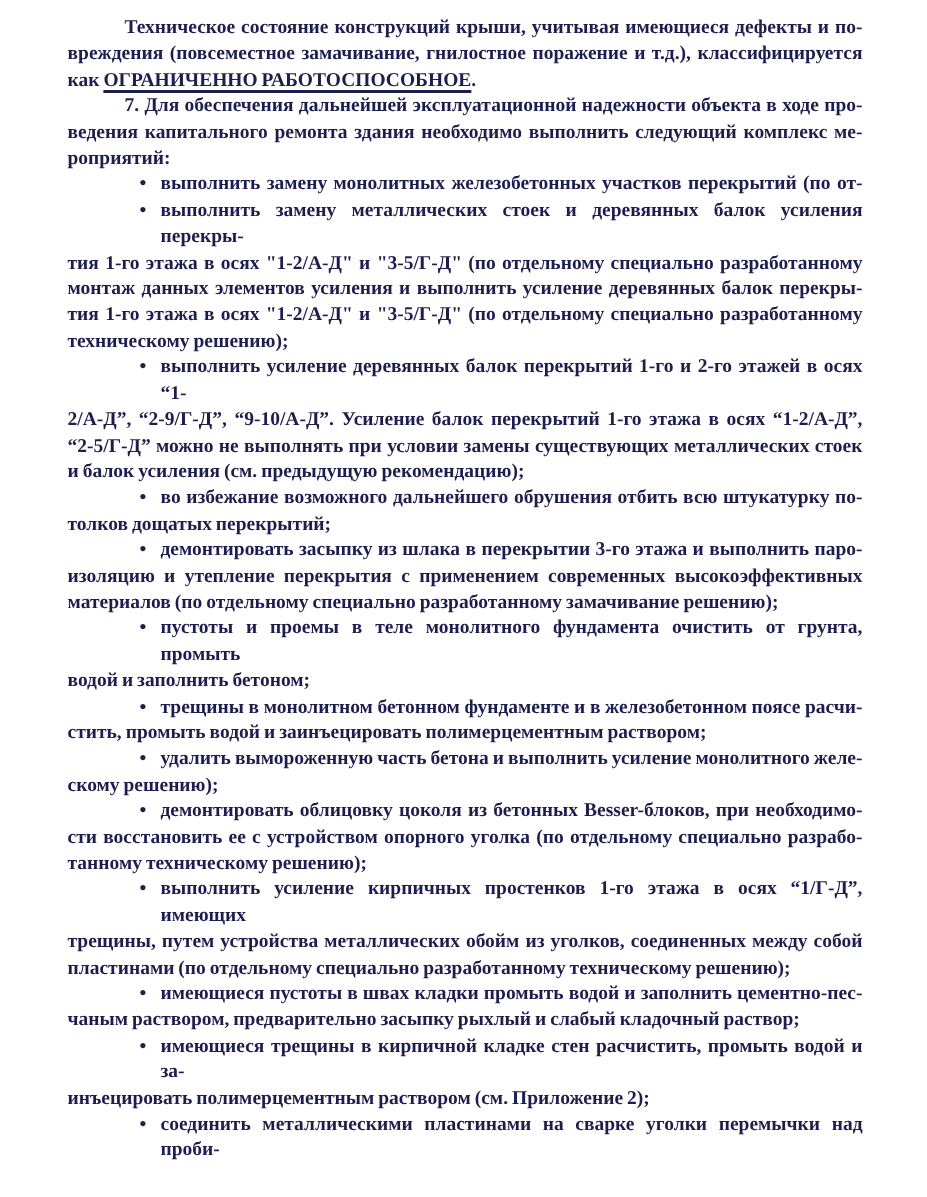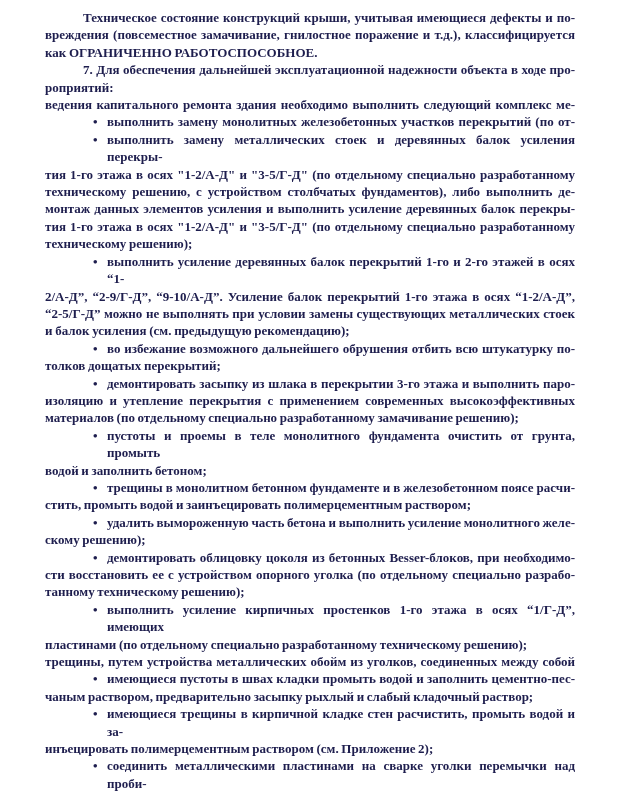--- a/index.html
+++ b/index.html
@@ -37,45 +37,45 @@
   .line.bullet-first {
     position: relative;
     padding-left: 62px;
   }
   .bullet {
     position: absolute;
     left: 48px;
     top: 0;
   }
   .u {
+    text-decoration: underline;
     text-decoration-thickness: 1.5px;
     text-underline-offset: 3px;
   }
 </style>
 </head>
 <body>
 
 <div class="page">
     <div class="para">
       <div class="line indent-first">Техническое состояние конструкций крыши, учитывая имеющиеся дефекты и по-</div>
       <div class="line">вреждения (повсеместное замачивание, гнилостное поражение и т.д.), классифицируется</div>
       <div class="line last"><span>как </span><span class="u">ОГРАНИЧЕННО РАБОТОСПОСОБНОЕ</span><span>.</span></div>
     </div>
     <div class="para">
       <div class="line indent-first">7. Для обеспечения дальнейшей эксплуатационной надежности объекта в ходе про-</div>
+      <div class="line">ведения капитального ремонта здания необходимо выполнить следующий комплекс ме-</div>
       <div class="line last">роприятий:</div>
-      <div class="line">ведения капитального ремонта здания необходимо выполнить следующий комплекс ме-</div>
     </div>
     <div class="para">
       <div class="line bullet-first"><span class="bullet">•</span><span>выполнить замену монолитных железобетонных участков перекрытий (по от-</span></div>
     </div>
     <div class="para">
       <div class="line bullet-first"><span class="bullet">•</span><span>выполнить замену металлических стоек и деревянных балок усиления перекры-</span></div>
       <div class="line">тия 1-го этажа в осях "1-2/А-Д" и "3-5/Г-Д" (по отдельному специально разработанному</div>
-      <div class="line">техническому решению, с устройством столбчатых фундаментов), либо выполнить де-</div>
       <div class="line">монтаж данных элементов усиления и выполнить усиление деревянных балок перекры-</div>
       <div class="line">тия 1-го этажа в осях "1-2/А-Д" и "3-5/Г-Д" (по отдельному специально разработанному</div>
       <div class="line last">техническому решению);</div>
     </div>
     <div class="para">
       <div class="line bullet-first"><span class="bullet">•</span><span>выполнить усиление деревянных балок перекрытий 1-го и 2-го этажей в осях “1-</span></div>
       <div class="line">2/А-Д”, “2-9/Г-Д”, “9-10/А-Д”. Усиление балок перекрытий 1-го этажа в осях “1-2/А-Д”,</div>
       <div class="line">“2-5/Г-Д” можно не выполнять при условии замены существующих металлических стоек</div>
       <div class="line last">и балок усиления (см. предыдущую рекомендацию);</div>
     </div>
@@ -100,22 +100,22 @@
       <div class="line bullet-first"><span class="bullet">•</span><span>удалить вымороженную часть бетона и выполнить усиление монолитного желе-</span></div>
       <div class="line last">скому решению);</div>
     </div>
     <div class="para">
       <div class="line bullet-first"><span class="bullet">•</span><span>демонтировать облицовку цоколя из бетонных Besser-блоков, при необходимо-</span></div>
       <div class="line">сти восстановить ее с устройством опорного уголка (по отдельному специально разрабо-</div>
       <div class="line last">танному техническому решению);</div>
     </div>
     <div class="para">
       <div class="line bullet-first"><span class="bullet">•</span><span>выполнить усиление кирпичных простенков 1-го этажа в осях “1/Г-Д”, имеющих</span></div>
+      <div class="line">трещины, путем устройства металлических обойм из уголков, соединенных между собой</div>
       <div class="line last">пластинами (по отдельному специально разработанному техническому решению);</div>
-      <div class="line">трещины, путем устройства металлических обойм из уголков, соединенных между собой</div>
     </div>
     <div class="para">
       <div class="line bullet-first"><span class="bullet">•</span><span>имеющиеся пустоты в швах кладки промыть водой и заполнить цементно-пес-</span></div>
       <div class="line last">чаным раствором, предварительно засыпку рыхлый и слабый кладочный раствор;</div>
     </div>
     <div class="para">
       <div class="line bullet-first"><span class="bullet">•</span><span>имеющиеся трещины в кирпичной кладке стен расчистить, промыть водой и за-</span></div>
       <div class="line last">инъецировать полимерцементным раствором (см. Приложение 2);</div>
     </div>
     <div class="para">

